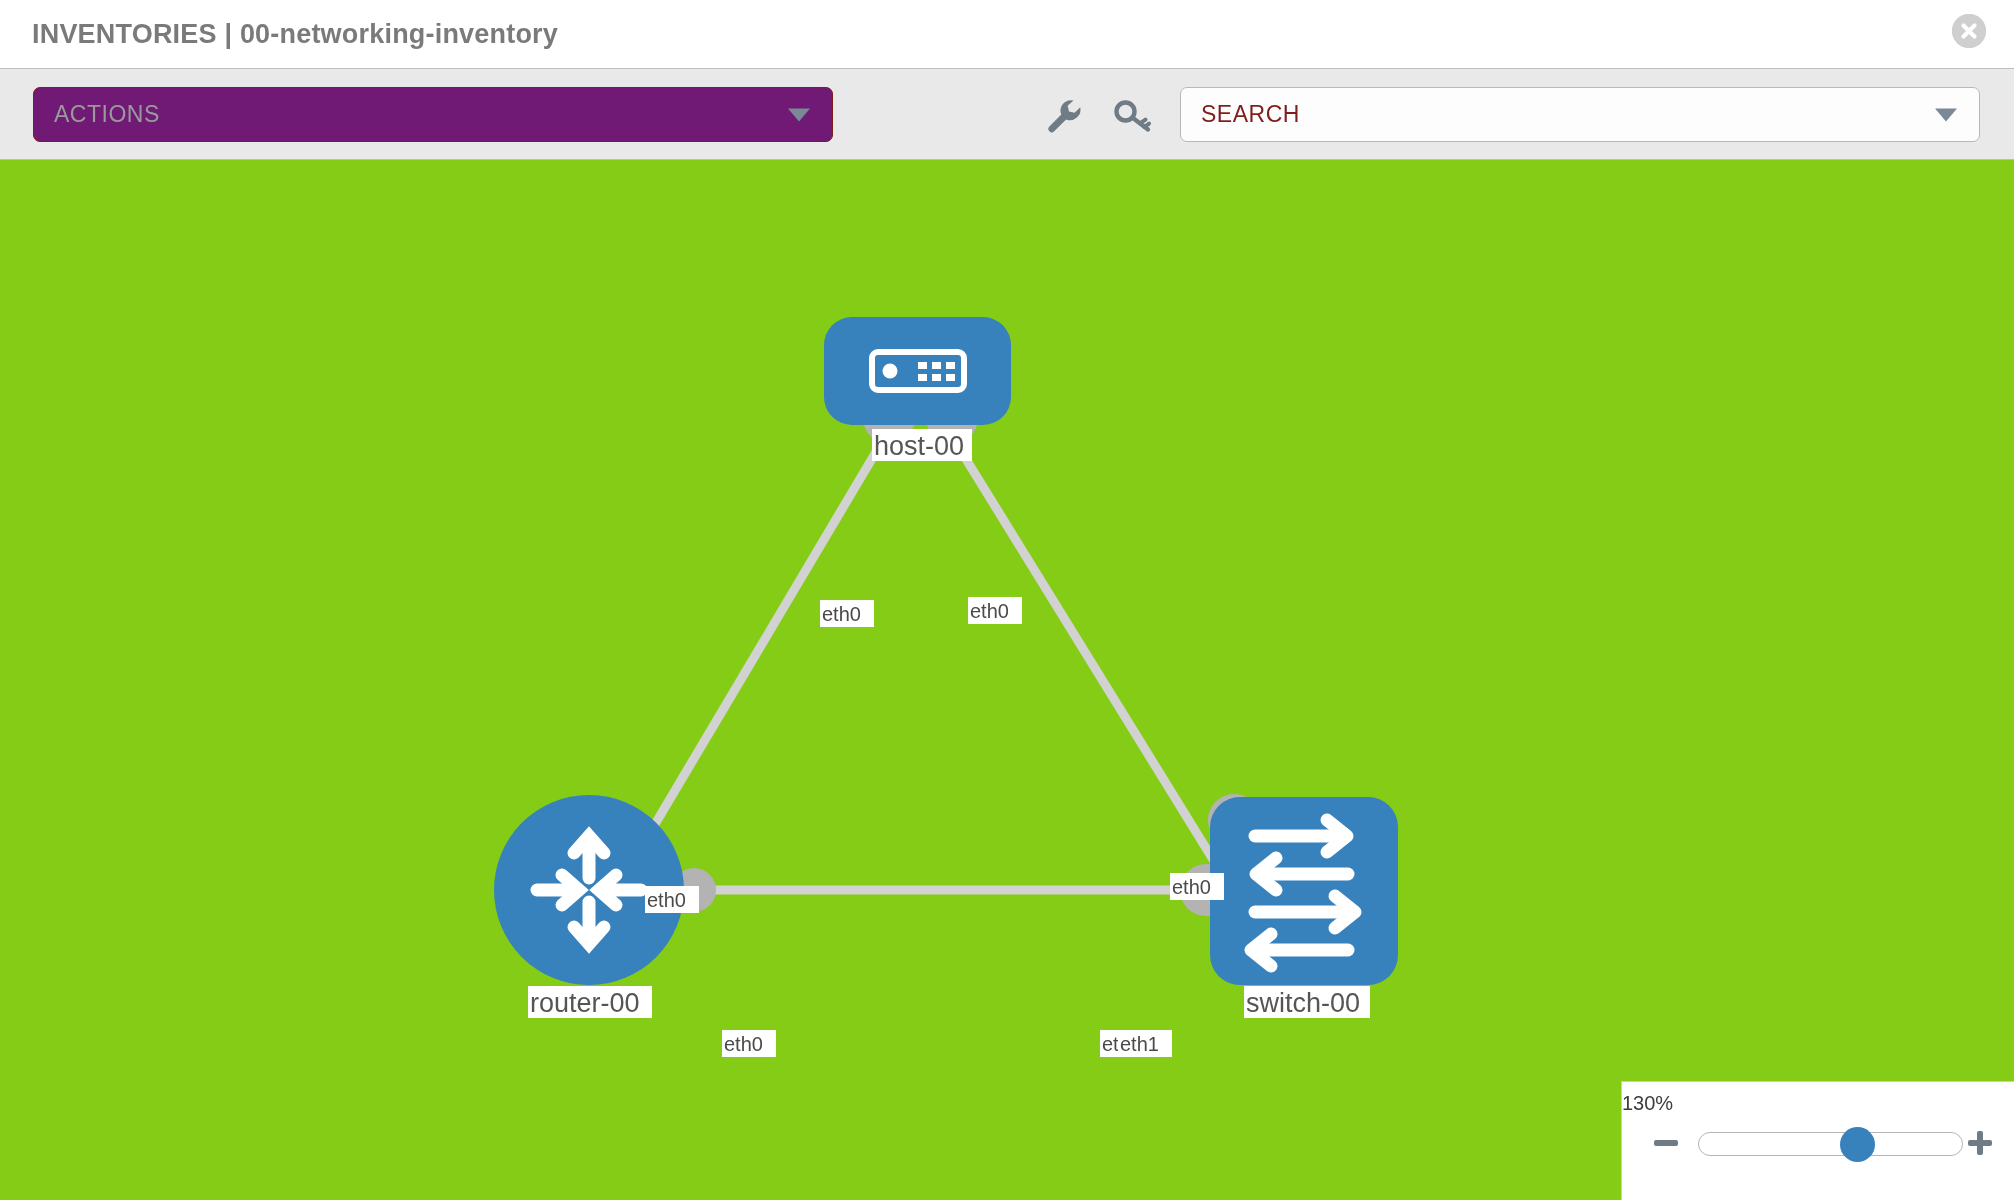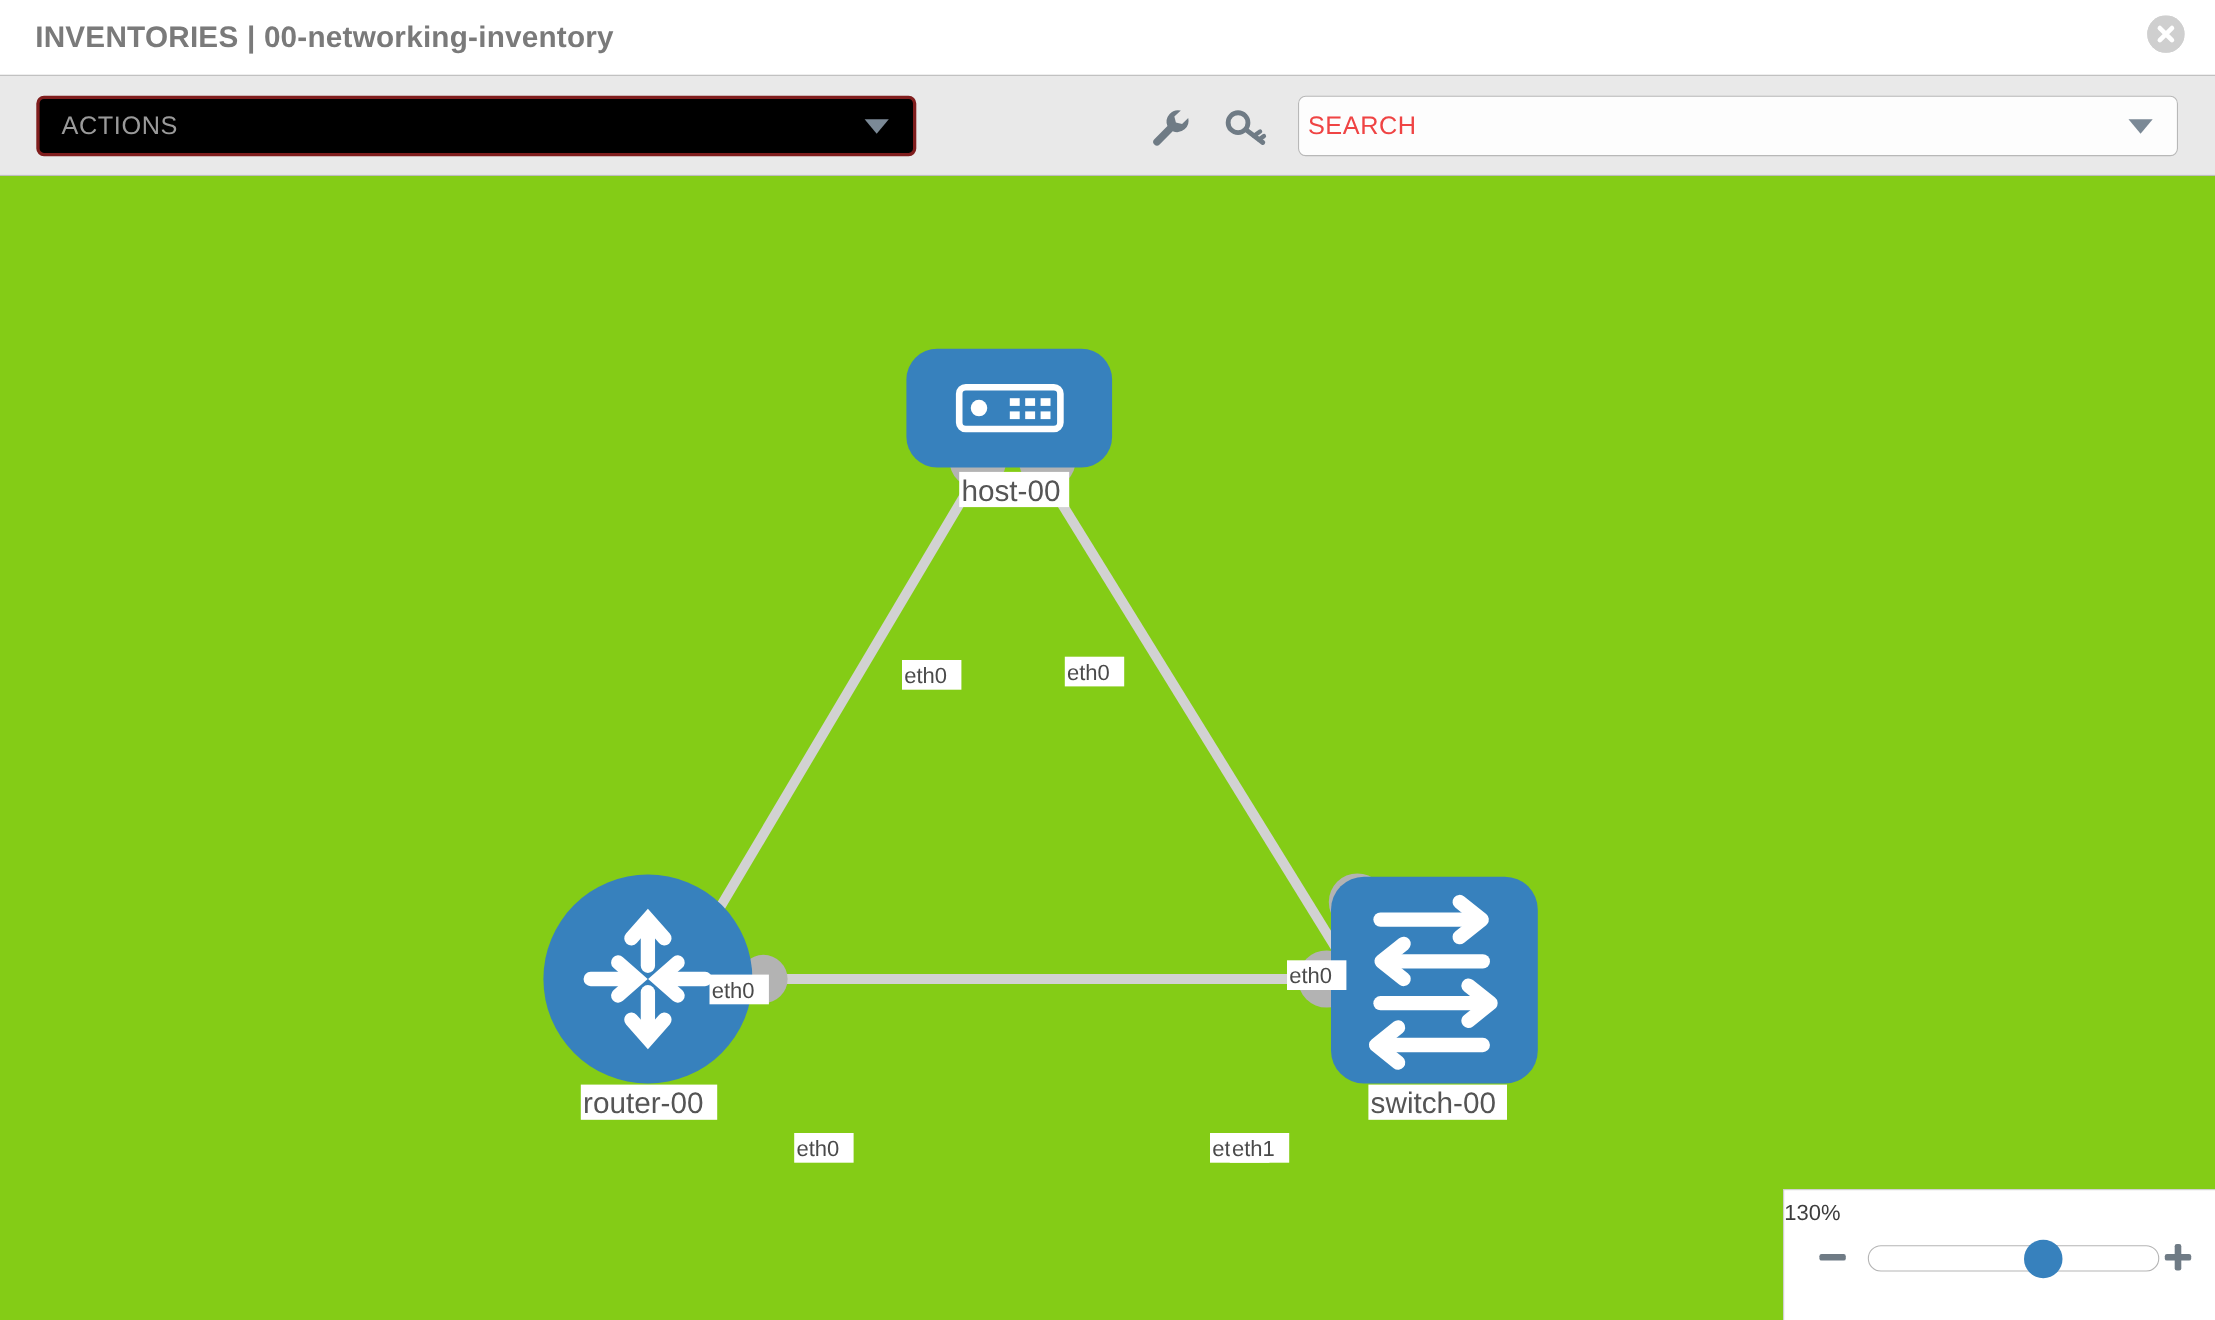--- a/index.html
+++ b/index.html
@@ -56,22 +56,22 @@
     width: 2014px; height: 92px;
     background: #e9e9e9;
     border-top: 1px solid #bdbdbd;
     border-bottom: 1px solid #bdbdbd;
   }
 
   .actions-select {
     position: absolute;
     left: 33px; top: 18px;
     width: 800px; height: 55px;
-    background: #000000;
-    border: 3px solid #7f1d1d;
+    background: #701a75;
+    border: 1px solid #7f1d1d;
     border-radius: 7px;
     display: flex;
     align-items: center;
     cursor: pointer;
   }
   .actions-select .label {
     margin-left: 20px;
     font-size: 23px;
     color: #9a9a9a;
     letter-spacing: 0.5px;
@@ -103,23 +103,23 @@
     left: 1180px; top: 18px;
     width: 800px; height: 55px;
     background: #fdfdfd;
     border: 1px solid #b8b8b8;
     border-radius: 7px;
     display: flex;
     align-items: center;
     cursor: text;
   }
   .search-box .label {
-    margin-left: 8px;
+    margin-left: 20px;
     font-size: 23px;
-    color: #ef4444;
+    color: #7f1d1d;
     letter-spacing: 0.5px;
   }
 
   
   .canvas {
     position: absolute;
     left: 0; top: 160px;
     width: 2014px; height: 1040px;
     background: #84cc16;
     overflow: hidden;

